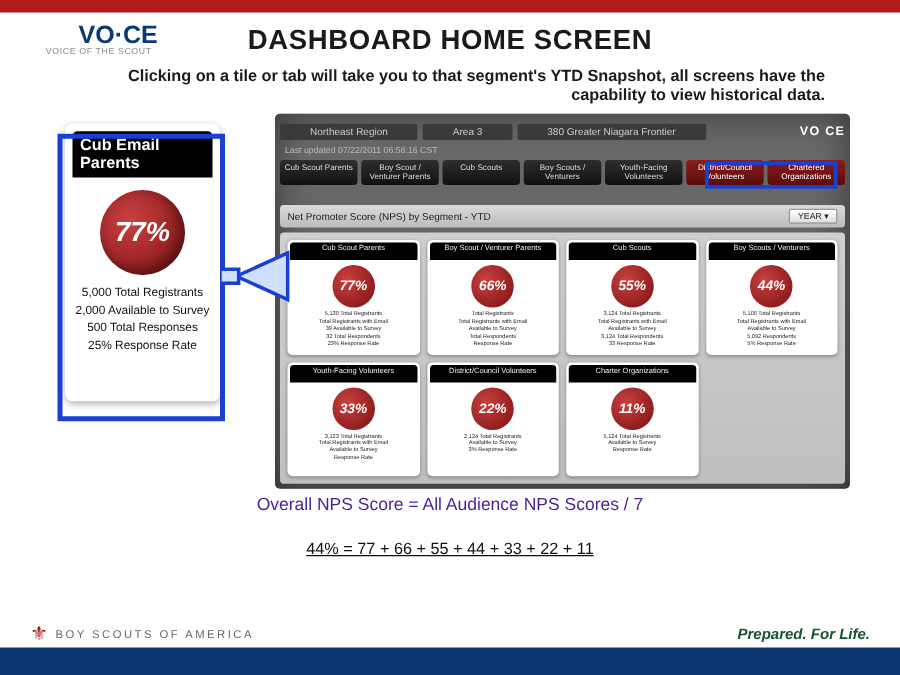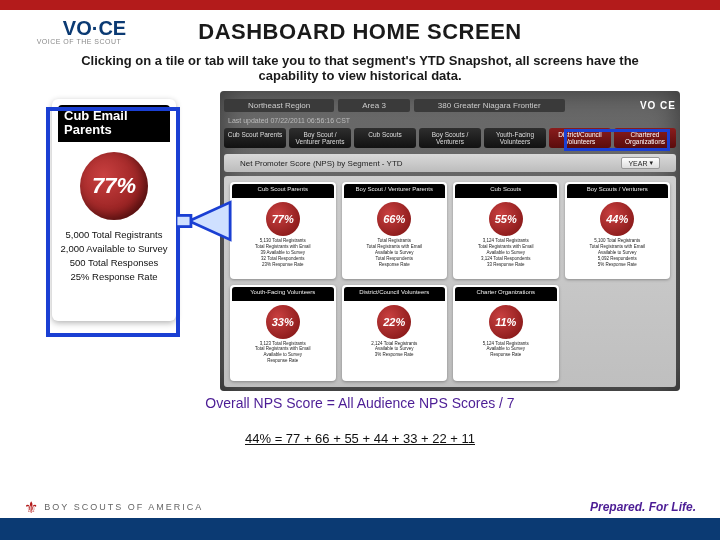--- a/index.html
+++ b/index.html
@@ -17,21 +17,21 @@
     width: 110px; text-align: center; font-weight: 700; color: #0b3a73;
     font-size: 20px; line-height: 1;
   }
   .voice-logo .mic { display: inline-block; margin-left: 31px; }
   .voice-logo .sub { font-size: 7px; font-weight: 400; color: #8a8a8a; letter-spacing: 0.5px; }
   .title {
     flex: 1; text-align: center; font-size: 22px; font-weight: 700; color: #1a1a1a;
     letter-spacing: 0.5px;
   }
   .subtitle {
-    margin: 4px 60px 8px 60px; text-align: center; font-size: 13px; font-weight: 700;
+    margin: 4px 60px 8px 60px; text-align: right; font-size: 13px; font-weight: 700;
     color: #1a1a1a;
   }
   
   .shot-outer {
     margin: 2px 40px 4px 40px;
     background: #fff;
     position: relative;
     height: 300px;
     display: flex;
     align-items: flex-start;
@@ -104,22 +104,22 @@
   .tab.active { background: linear-gradient(#8a1c1c,#5a0c0c); color: #fff; }
   .blue-highlight-tab {
     position: absolute;
     top: 38px; right: 10px;
     width: 106px; height: 22px;
     border: 3px solid #1a3fd3;
     z-index: 7;
     pointer-events: none;
   }
   .nps-bar {
-    margin-top: 6px; background: linear-gradient(#d9d9d9,#bcbcbc);
-    border-radius: 3px; padding: 3px 16px; font-size: 8px; color: #222;
+    margin-top: 16px; background: linear-gradient(#d9d9d9,#bcbcbc);
+    border-radius: 3px; padding: 3px 6px; font-size: 8px; color: #222;
     display: flex; align-items: center; justify-content: space-between;
   }
   .year-btn {
     background: linear-gradient(#fff,#ddd); border: 1px solid #999;
     font-size: 7px; padding: 1px 6px; border-radius: 2px;
     display: inline-flex; align-items: center; gap: 2px;
   }
   .grid {
     flex: 1; background: linear-gradient(#cfcfcf,#bfbfbf);
     margin-top: 4px; border-radius: 3px; padding: 6px;
@@ -151,21 +151,21 @@
     position: absolute; bottom: 0; left: 0; right: 0;
     height: 44px;
   }
   .footer-bar {
     height: 22px; background: #fff; display: flex; align-items: center;
     padding: 0 24px; font-size: 10px; color: #777;
   }
   .bsa-brand { display: flex; align-items: center; gap: 6px; }
   .fleur { color: #b31b1b; font-size: 16px; }
   .bsa-txt { letter-spacing: 2px; font-size: 9px; color: #666; }
-  .prepared { margin-left: auto; font-weight: 700; color: #4c1d95; font-style: italic; font-size: 12px; }
+  .prepared { margin-left: auto; font-weight: 700; color: #14532d; font-style: italic; font-size: 12px; }
   .footer-blue { height: 22px; background: #0b3a73; }
   .hidden-row2-4 { visibility: hidden; }
 </style>
 </head>
 <body>
 
 <div class="top-red-bar"></div>
 
 <div class="header-row">
   <div class="voice-logo">

